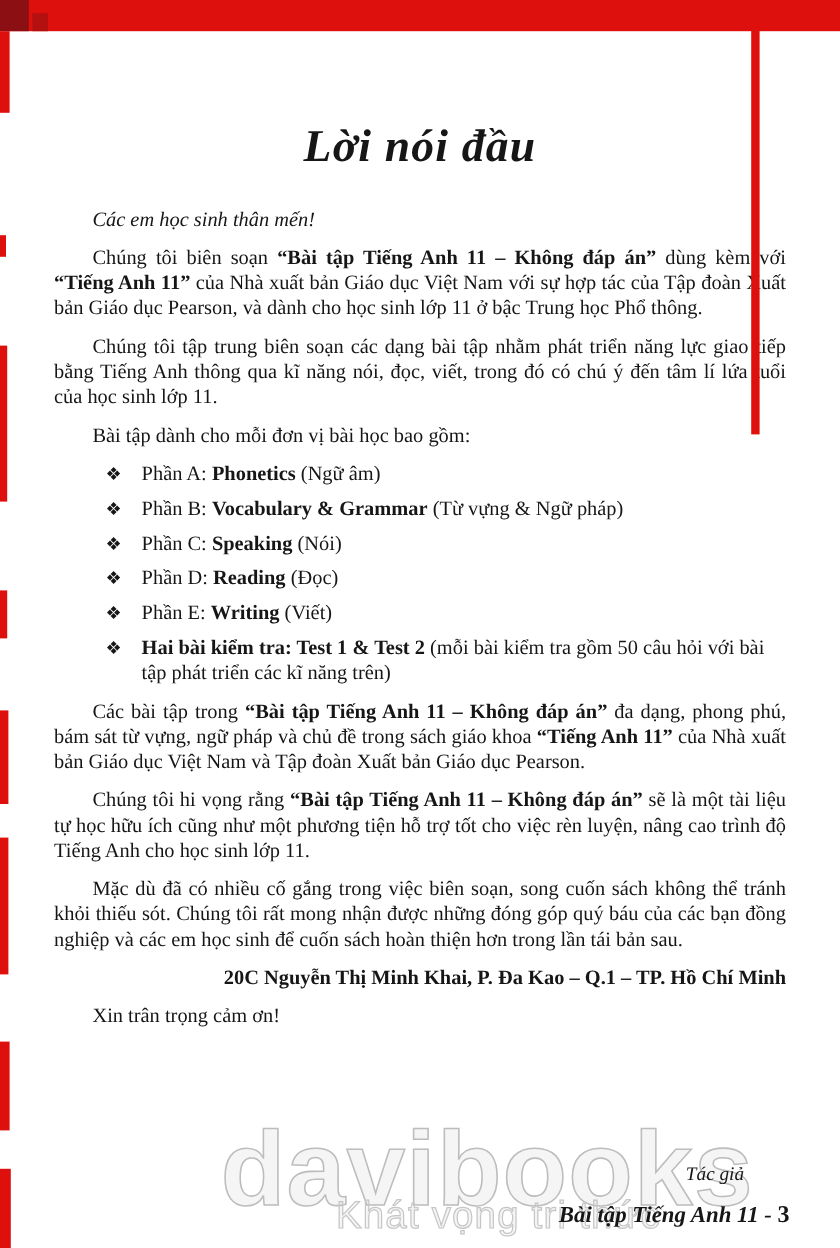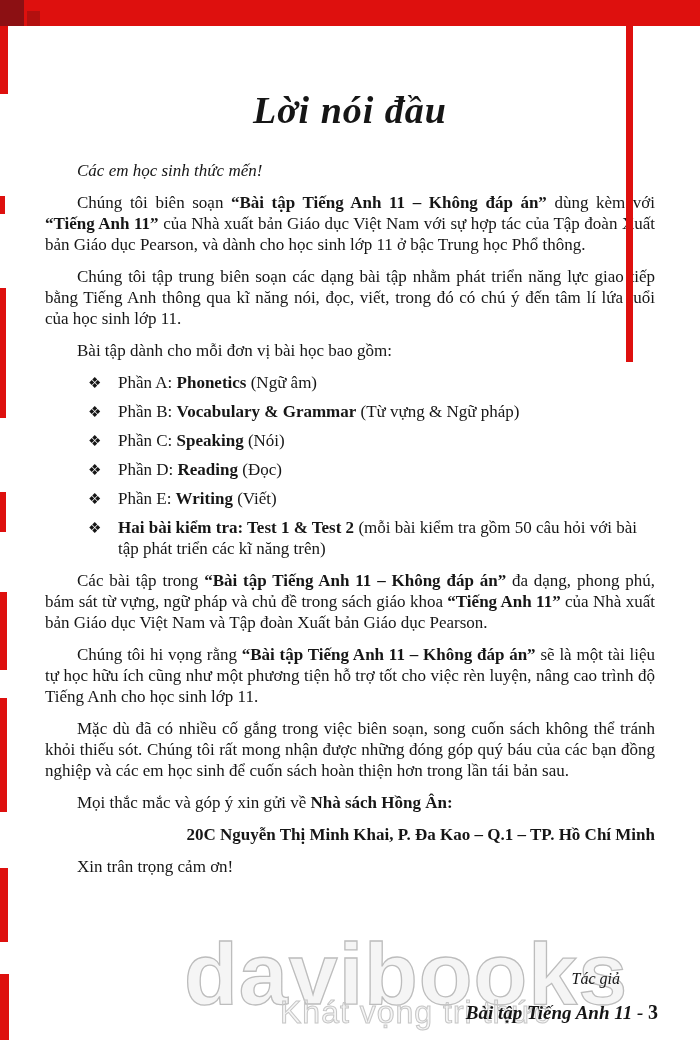--- a/index.html
+++ b/index.html
@@ -16,21 +16,21 @@
   .lm{left:0;}
   .lm1{top:26px;height:68px;width:8px;}
   .lm2{top:196px;height:18px;width:5px;}
   .lm3{top:288px;height:130px;width:6px;}
   .lm4{top:492px;height:40px;width:6px;}
   .lm5{top:592px;height:78px;width:7px;}
   .lm6{top:698px;height:114px;width:7px;}
   .lm7{top:868px;height:74px;width:8px;}
   .lm8{top:974px;height:66px;width:9px;}
   
-  .content{position:absolute;left:45px;top:4px;width:610px;z-index:3;}
+  .content{position:absolute;left:45px;top:16px;width:610px;z-index:3;}
   h1.title{
     margin:86px 0 30px 0;text-align:center;
     font-size:38px;line-height:40px;font-weight:bold;font-style:italic;letter-spacing:1px;
   }
   .salutation{margin:0 0 6px 0;font-style:italic;font-size:17px;line-height:21px;text-indent:32px;}
   p.body{margin:11px 0;font-size:17px;line-height:21px;text-align:justify;text-indent:32px;}
   p.center{text-align:right;text-indent:0;}
   .b{font-weight:bold;}
   ul.parts{list-style:none;margin:8px 0;padding:0 0 0 43px;}
   ul.parts li{position:relative;margin:8px 0;padding-left:30px;font-size:17px;line-height:21px;}
@@ -72,21 +72,21 @@
   <div class="edge lm lm6"></div>
   <div class="edge lm lm7"></div>
   <div class="edge lm lm8"></div>
 
   <div class="wm wm-main">davibooks</div>
   <div class="wm wm-sub">Khát vọng tri thức</div>
 
   <div class="content">
     <h1 class="title">Lời nói đầu</h1>
 
-    <p class="salutation">Các em học sinh thức mến!</p>
+    <p class="salutation">Các em học sinh thân mến!</p>
 
     <p class="body"><span>Chúng tôi biên soạn </span><span class="b">“Bài tập Tiếng Anh 11 – Không đáp án”</span><span> dùng kèm với </span><span class="b">“Tiếng Anh 11”</span><span> của Nhà xuất bản Giáo dục Việt Nam với sự hợp tác của Tập đoàn Xuất bản Giáo dục Pearson, và dành cho học sinh lớp 11 ở bậc Trung học Phổ thông.</span></p>
 
     <p class="body">Chúng tôi tập trung biên soạn các dạng bài tập nhằm phát triển năng lực giao tiếp bằng Tiếng Anh thông qua kĩ năng nói, đọc, viết, trong đó có chú ý đến tâm lí lứa tuổi của học sinh lớp 11.</p>
 
     <p class="body">Bài tập dành cho mỗi đơn vị bài học bao gồm:</p>
 
     <ul class="parts">
       <li><span class="bullet">❖</span><span>Phần A: </span><span class="b">Phonetics</span><span> (Ngữ âm)</span></li>
       <li><span class="bullet">❖</span><span>Phần B: </span><span class="b">Vocabulary &amp; Grammar</span><span> (Từ vựng &amp; Ngữ pháp)</span></li>
@@ -96,21 +96,20 @@
       <li><span class="bullet">❖</span><span class="b">Hai bài kiểm tra: Test 1 &amp; Test 2</span><span> (mỗi bài kiểm tra gồm 50 câu hỏi với bài tập phát triển các kĩ năng trên)</span></li>
     </ul>
 
 
     <p class="body"><span>Các bài tập trong </span><span class="b">“Bài tập Tiếng Anh 11 – Không đáp án”</span><span> đa dạng, phong phú, bám sát từ vựng, ngữ pháp và chủ đề trong sách giáo khoa </span><span class="b">“Tiếng Anh 11”</span><span> của Nhà xuất bản Giáo dục Việt Nam và Tập đoàn Xuất bản Giáo dục Pearson.</span></p>
 
     <p class="body"><span>Chúng tôi hi vọng rằng </span><span class="b">“Bài tập Tiếng Anh 11 – Không đáp án”</span><span> sẽ là một tài liệu tự học hữu ích cũng như một phương tiện hỗ trợ tốt cho việc rèn luyện, nâng cao trình độ Tiếng Anh cho học sinh lớp 11.</span></p>
 
     <p class="body">Mặc dù đã có nhiều cố gắng trong việc biên soạn, song cuốn sách không thể tránh khỏi thiếu sót. Chúng tôi rất mong nhận được những đóng góp quý báu của các bạn đồng nghiệp và các em học sinh để cuốn sách hoàn thiện hơn trong lần tái bản sau.</p>
 
-    <p class="body"><span>Mọi thắc mắc và góp ý xin gửi về </span><span class="b">Nhà sách Hồng Ân:</span></p>
 
     <p class="body center b">20C Nguyễn Thị Minh Khai, P. Đa Kao – Q.1 – TP. Hồ Chí Minh</p>
 
 
     <p class="body">Xin trân trọng cảm ơn!</p>
   </div>
 
   <div class="signature">Tác giả</div>
 
   <div class="footer"><span>Bài tập Tiếng Anh 11 - </span><span class="pagenum">3</span></div>

